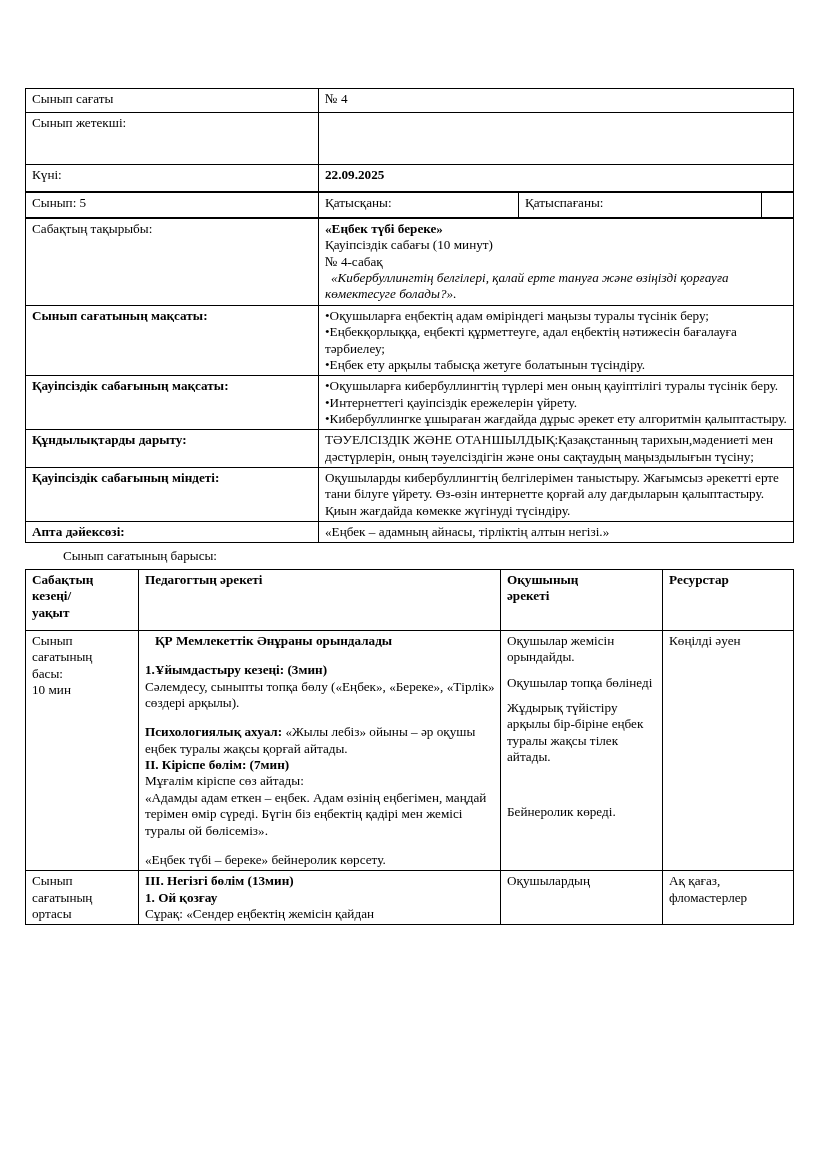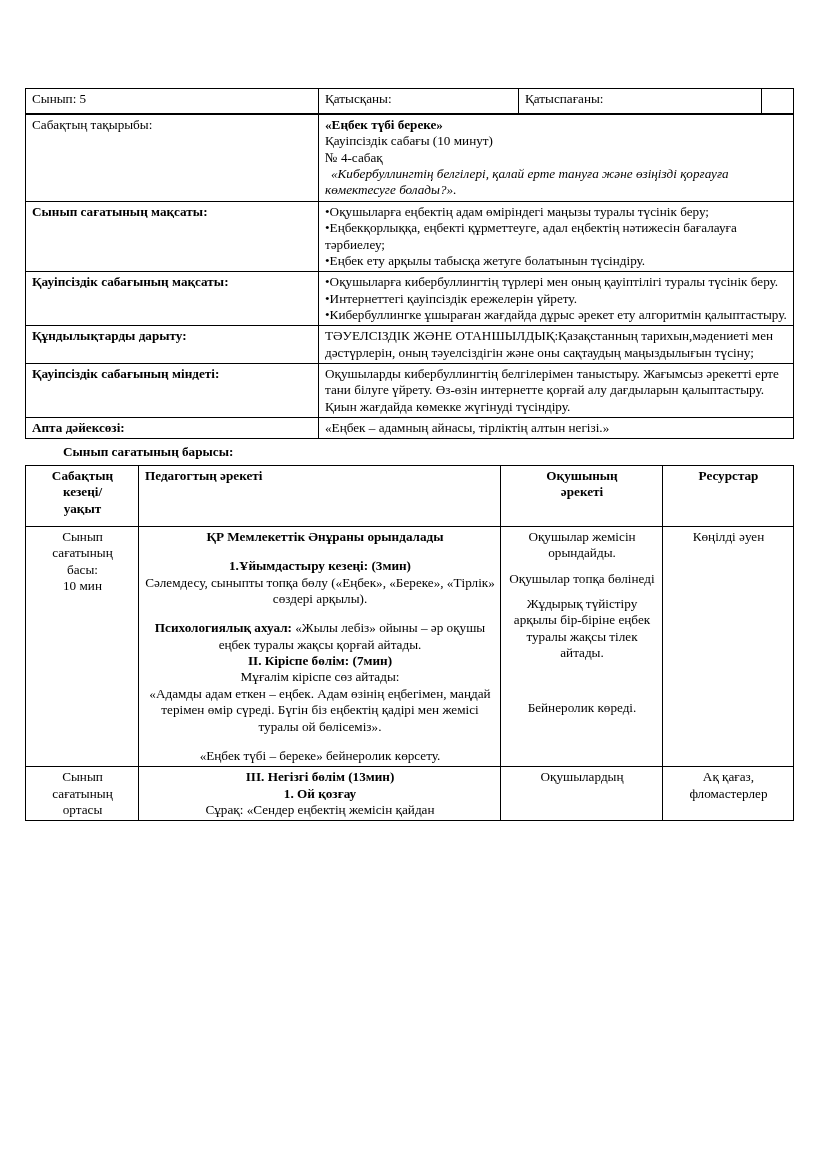--- a/index.html
+++ b/index.html
@@ -59,47 +59,67 @@
   .row-class td { height: 20px; }
 
   .topic-line { display: block; }
   .topic-q { display: block; text-indent: 6px; }
   .cell-pad-topic { padding-bottom: 18px; }
 
   .bullet { display: block; }
 
   .barysy {
     font-size: 13.2px;
-    font-weight: bold;
+    font-weight: normal;
     padding: 5px 0 4px 38px;
     line-height: 1.25;
   }
 
   
   .t2 col.d1 { width: 113px; }
   .t2 col.d2 { width: 362px; }
   .t2 col.d3 { width: 162px; }
   .t2 col.d4 { width: 131px; }
 
-  .t2 td { padding: 3px 5px 3px 6px; text-align: center; }
+  .t2 td { padding: 3px 5px 3px 6px; }
   .t2 .hdr td { font-weight: bold; height: 56px; }
   .t2 .hdr .ctr { text-align: left; }
   .t2 .stage { font-weight: normal; }
   .para { display: block; }
   .spacer { display: block; height: 13px; }
   .spacer-sm { display: block; height: 9px; }
   .indent-head { text-indent: 10px; }
   .mid-v { vertical-align: middle; }
 </style>
 </head>
 <body>
 
 <div class="page">
   <div class="doc-body">
 
+    <table class="tbl t1">
+      <colgroup>
+          <col class="c1">
+          <col class="c2">
+        </colgroup>
+      <tbody>
+        <tr class="row-cls-hour">
+          <td>Сынып сағаты</td>
+          <td>№ 4</td>
+        </tr>
+        <tr class="row-leader">
+          <td>Сынып жетекші:</td>
+          <td></td>
+        </tr>
+        <tr class="row-date">
+          <td>Күні:</td>
+          <td class="b">22.09.2025</td>
+        </tr>
+      </tbody>
+    </table>
 
     <table class="tbl t1">
       <colgroup>
           <col class="s1">
           <col class="s2">
           <col class="s3">
           <col class="s4">
         </colgroup>
       <tbody>
         <tr class="row-class">

